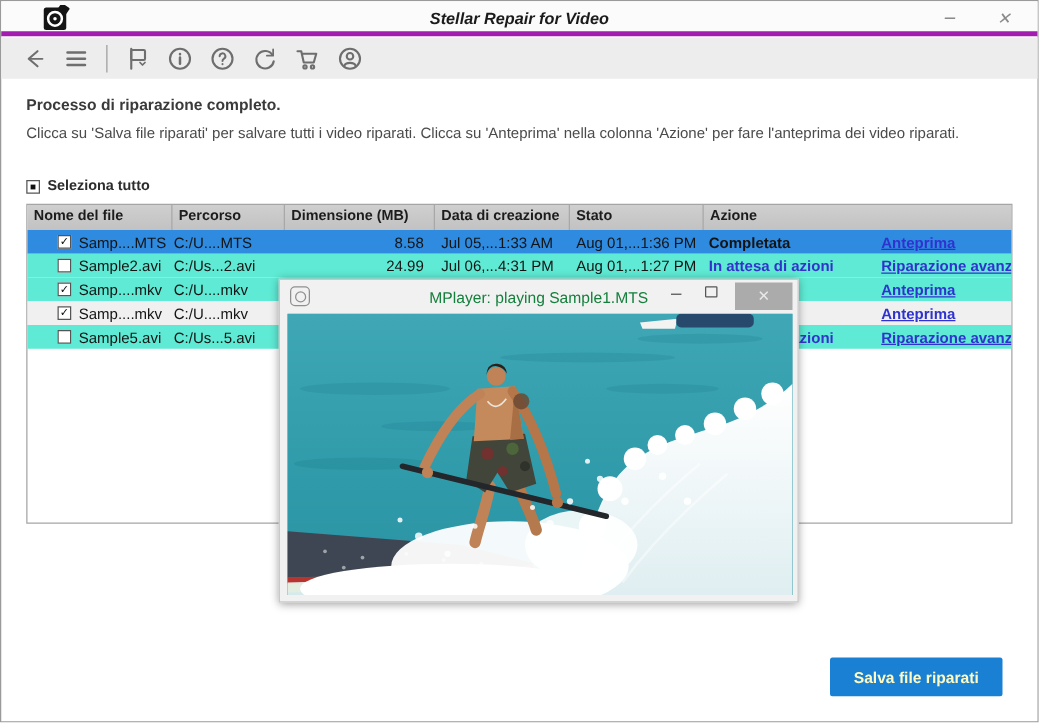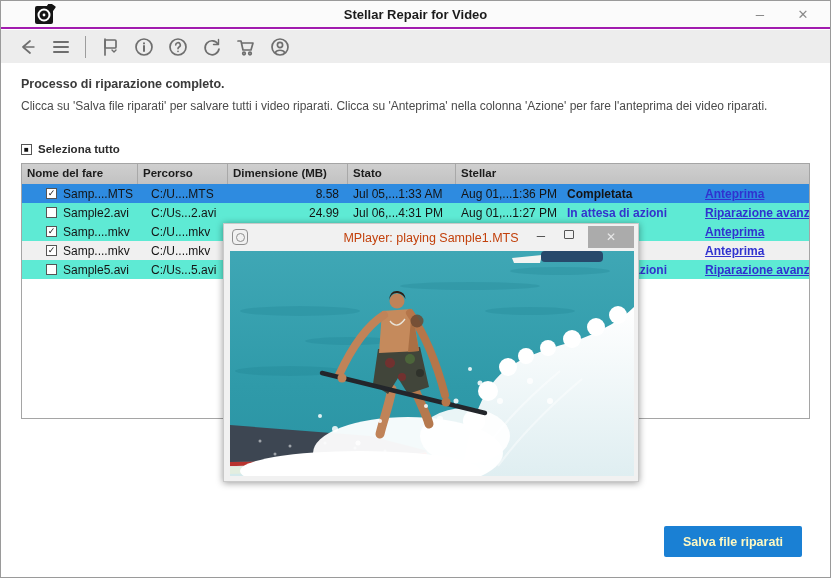--- a/index.html
+++ b/index.html
@@ -1,20 +1,20 @@
 <!DOCTYPE html>
 <html><head>
 <meta charset="utf-8">
 <style>
   * { margin:0; padding:0; box-sizing:border-box; }
   html,body { width:831px; height:578px; background:#fff; font-family:"Liberation Sans", sans-serif; overflow:hidden; }
   .window { position:relative; width:831px; height:578px; background:#fff; border:1px solid #9a9a9a; }
 
   
-  .titlebar { position:absolute; left:0; top:0; width:100%; height:28px; background:#fbfbfb; border-bottom:2px solid #a21caf; }
+  .titlebar { position:absolute; left:0; top:0; width:100%; height:28px; background:#fbfbfb; border-bottom:4px solid #a21caf;font-style:italic; }
   .app-logo { position:absolute; left:33px; top:3px; width:22px; height:22px; }
   .app-title { position:absolute; left:0; right:0; top:6px; text-align:center; font-size:13px; font-weight:bold; color:#1b1b1b; }
   .win-min { position:absolute; right:55px; top:4px; width:30px; height:20px; text-align:center; color:#8a8a8a; font-size:15px; line-height:18px; cursor:default; }
   .win-close { position:absolute; right:12px; top:4px; width:30px; height:20px; text-align:center; color:#8a8a8a; font-size:13px; line-height:19px; cursor:default; }
 
   
   .toolbar { position:absolute; left:0; top:29px; width:100%; height:33px; background:#ededed; display:flex; align-items:center; padding-left:14px; gap:10px; }
   .tb-icon { width:24px; height:24px; display:flex; align-items:center; justify-content:center; }
   .tb-sep { width:1px; height:22px; background:#9d9d9d; margin:0 2px; }
   .tb-icon svg { stroke:#6e6e6e; fill:none; stroke-width:1.7; stroke-linecap:round; stroke-linejoin:round; }
@@ -29,34 +29,34 @@
   
   .table { position:absolute; left:20px; top:162px; width:789px; height:256px; border:1px solid #a5a5a5; background:#fff; }
   .t-head { display:grid; grid-template-columns:115px 90px 120px 108px 107px 125px 1fr; height:20px; background:linear-gradient(#cfcfcf,#c2c2c2); font-size:11.5px; font-weight:600; color:#1c1c1c; }
   .t-head > div { padding:3px 0 0 5px; border-left:1px solid #a8a8a8; overflow:hidden; white-space:nowrap; }
   .t-head > div:first-child { border-left:none; }
   .t-row { display:grid; grid-template-columns:115px 90px 120px 108px 107px 125px 1fr; height:19px; font-size:12px; color:#141414; align-items:center; background:#5eead4; }
   .t-row.zebra { background:#f0f0f0; }
   .t-row.selected { background:#2e8be0; }
   .cell { overflow:hidden; white-space:nowrap; }
   .cell.name { display:flex; align-items:center; gap:6px; padding-left:24px; }
-  .cell.path { padding-left:2px;margin-left:12px; }
+  .cell.path { padding-left:2px; }
   .cell.size { text-align:right; padding-right:8px; }
   .cell.date { padding-left:6px; }
   .cell.status { padding-left:5px; font-weight:bold; }
   .status-pending { color:#3333cc; }
   .cell.action { padding-left:6px;margin-left:12px; }
   .link { color:#3032cf; font-weight:bold; text-decoration:underline; font-size:12px; }
 
   
   .mplayer { position:absolute; left:222px; top:222px; width:416px; height:259px; background:#f1f1f1; border:1px solid #c9c9c9; box-shadow:0 1px 7px rgba(0,0,0,.4); z-index:5; }
   .mp-titlebar { position:relative; height:27px; }
   .mp-icon { position:absolute; left:8px; top:5px; width:16px; height:16px; border:1.5px solid #8f8f8f; border-radius:4px; display:flex; align-items:center; justify-content:center; }
   .mp-icon::after { content:""; width:7px; height:7px; border:1.5px solid #8f8f8f; border-radius:50%; }
-  .mp-title { position:absolute; left:0; right:0; top:7px; text-align:center; font-size:12.5px; color:#c2410c; }
+  .mp-title { position:absolute; left:0; right:0; top:7px; text-align:center; font-size:12.5px; color:#15803d; }
   .mp-min { position:absolute; right:86px; top:2px; width:22px; text-align:center; font-size:15px; color:#555; }
   .mp-max { position:absolute; right:58px; top:5px; width:22px; text-align:center; font-size:11px; color:#555; }
   .mp-max .box { display:inline-block; width:10px; height:9px; border:1.5px solid #555; border-radius:1px; }
   .mp-close { position:absolute; right:4px; top:2px; width:46px; height:22px; background:#ababab; color:#e8e8e8; text-align:center; font-size:12px; line-height:22px; }
   .mp-video { position:absolute; left:6px; top:27px; width:404px; height:225px; background:#2f9aa9; }
 
   
   .save-btn { position:absolute; left:663px; top:525px; width:138px; height:31px; background:#1a80d4; border:none; border-radius:2px; color:#fef9c3; font-size:12.5px; font-weight:bold; font-family:"Liberation Sans", sans-serif; cursor:pointer; }
 </style>
 </head>
@@ -135,25 +135,26 @@
   <div class="heading">Processo di riparazione completo.</div>
   <div class="desc">Clicca su 'Salva file riparati' per salvare tutti i video riparati. Clicca su 'Anteprima' nella colonna 'Azione' per fare l'anteprima dei video riparati.</div>
 
   <div class="selectall">
     <span class="cb partial">■</span>
     <span>Seleziona tutto</span>
   </div>
 
   <div class="table">
     <div class="t-head">
-      <div>Nome del fare</div>
+      <div>Nome del file</div>
       <div>Percorso</div>
       <div>Dimensione (MB)</div>
+      <div>Data di creazione</div>
       <div>Stato</div>
-      <div>Stellar</div>
+      <div>Azione</div>
     </div>
 
     <div class="t-row selected">
       <div class="cell name">
           <span class="cb">✓</span>
           <span>Samp....MTS</span>
         </div>
       <div class="cell path">C:/U....MTS</div>
       <div class="cell size">8.58</div>
       <div class="cell date">Jul 05,...1:33 AM</div>

